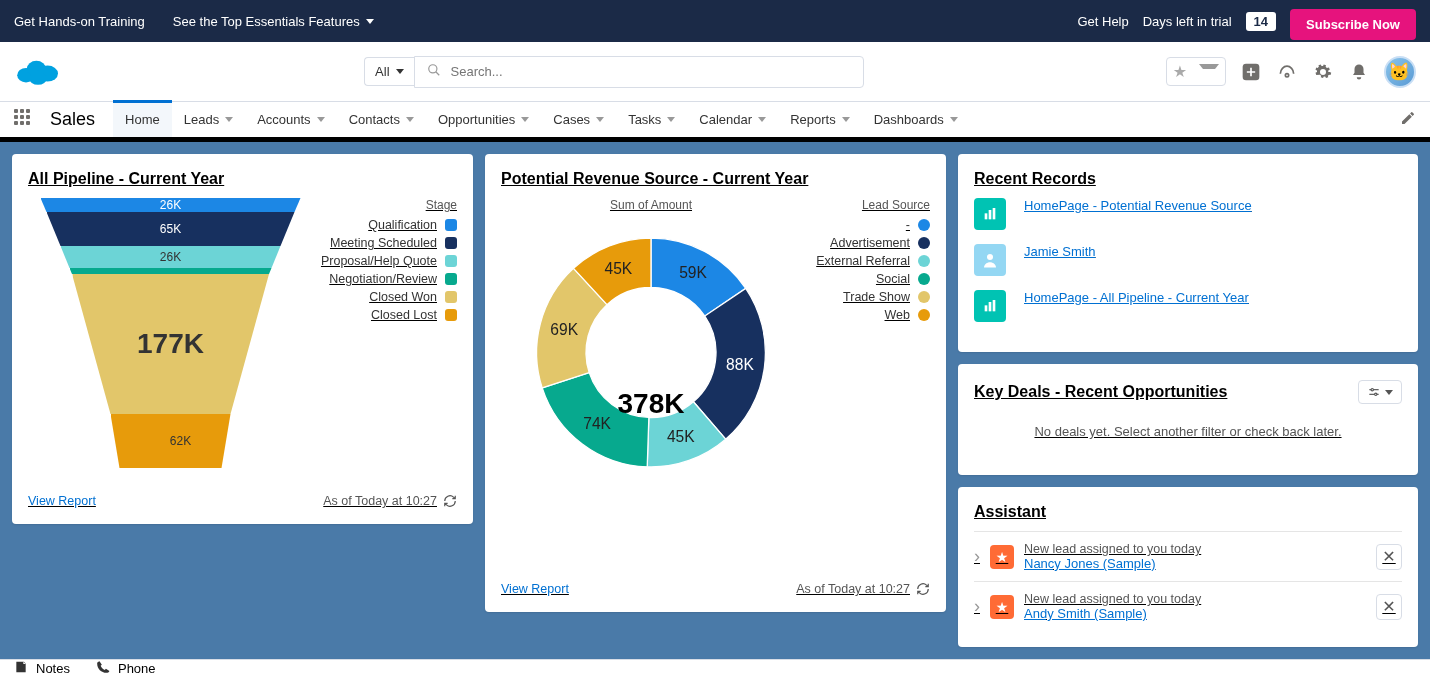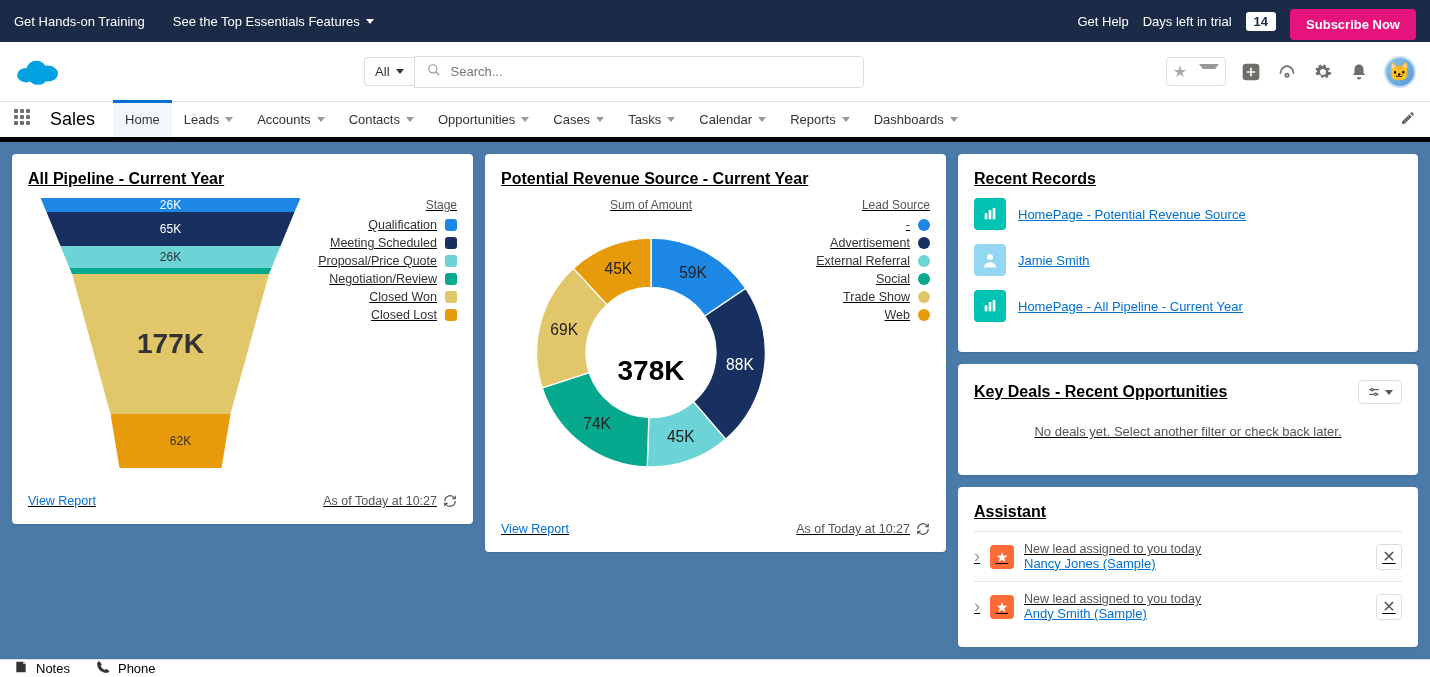--- a/index.html
+++ b/index.html
@@ -50,29 +50,29 @@
 .legend { flex: 1; text-align: right; font-size: 12.5px; color: #333; }
 .legend-title { color: #555; margin-bottom: 6px; font-size: 12px; }
 .legend-row { display: flex; justify-content: flex-end; align-items: center; gap: 8px; margin-bottom: 4px; }
 .swatch { width: 12px; height: 12px; border-radius: 3px; display: inline-block; }
 .card-footer { display: flex; justify-content: space-between; align-items: center; font-size: 12.5px; margin-top: 10px; }
 .card-footer a { color: #0070d2; text-decoration: none; }
 .card-footer .as-of { color: #555; display:flex; align-items:center; gap:6px; }
 .refresh-icon { width:14px; height:14px; cursor:pointer; }
 
 
-.donut-card { display: flex; flex-direction: column; height: 398px; }
+.donut-card { display: flex; flex-direction: column; height: 458px; }
 .donut-body { display: flex; flex:1; }
 .donut-chart { width: 300px; position: relative; text-align: center; }
 .donut-sub { font-size: 12px; color: #555; text-align:center; margin-bottom:4px; }
 .donut-center-label { position:absolute; left:50%; top:55%; transform:translate(-50%,-50%); font-size:28px; font-weight:600; }
 
 
 .right-col { display: flex; flex-direction: column; gap: 12px; }
-.recent-item { display: flex; align-items: center; gap: 12px; margin-bottom: 14px; }
+.recent-item { display: flex; align-items: flex-start; gap: 18px; margin-bottom: 14px; }
 .recent-icon { width: 32px; height: 32px; border-radius: 4px; display:flex; align-items:center; justify-content:center; color:#fff; }
 .recent-icon.report { background:#00c3b3; }
 .recent-icon.contact { background:#94d7f3; }
 .recent-link { color: #0070d2; font-size: 13px; text-decoration: underline; cursor: pointer; }
 .deals-header { display:flex; align-items:center; justify-content:space-between; }
 .deals-header .settings-pill { border:1px solid #d8dde6; border-radius:4px; padding:4px 8px; display:flex; align-items:center; gap:4px; cursor:pointer; color:#555; }
 .deals-empty { text-align:center; color:#555; font-size:13px; padding:20px 0; }
 
 
 .tasks-card, .events-card { height: 90px; overflow: hidden; }
@@ -264,21 +264,21 @@
         <div id="pipeline-legend">
             <div class="legend-row">
               <span>Qualification</span>
               <span class="swatch" style="background: rgb(28, 135, 229);"></span>
             </div>
             <div class="legend-row">
               <span>Meeting Scheduled</span>
               <span class="swatch" style="background: rgb(23, 48, 95);"></span>
             </div>
             <div class="legend-row">
-              <span>Proposal/Price Quote</span>
+              <span>Proposal/Help Quote</span>
               <span class="swatch" style="background: rgb(108, 212, 214);"></span>
             </div>
             <div class="legend-row">
               <span>Negotiation/Review</span>
               <span class="swatch" style="background: rgb(7, 169, 142);"></span>
             </div>
             <div class="legend-row">
               <span>Closed Won</span>
               <span class="swatch" style="background: rgb(226, 198, 106);"></span>
             </div>

